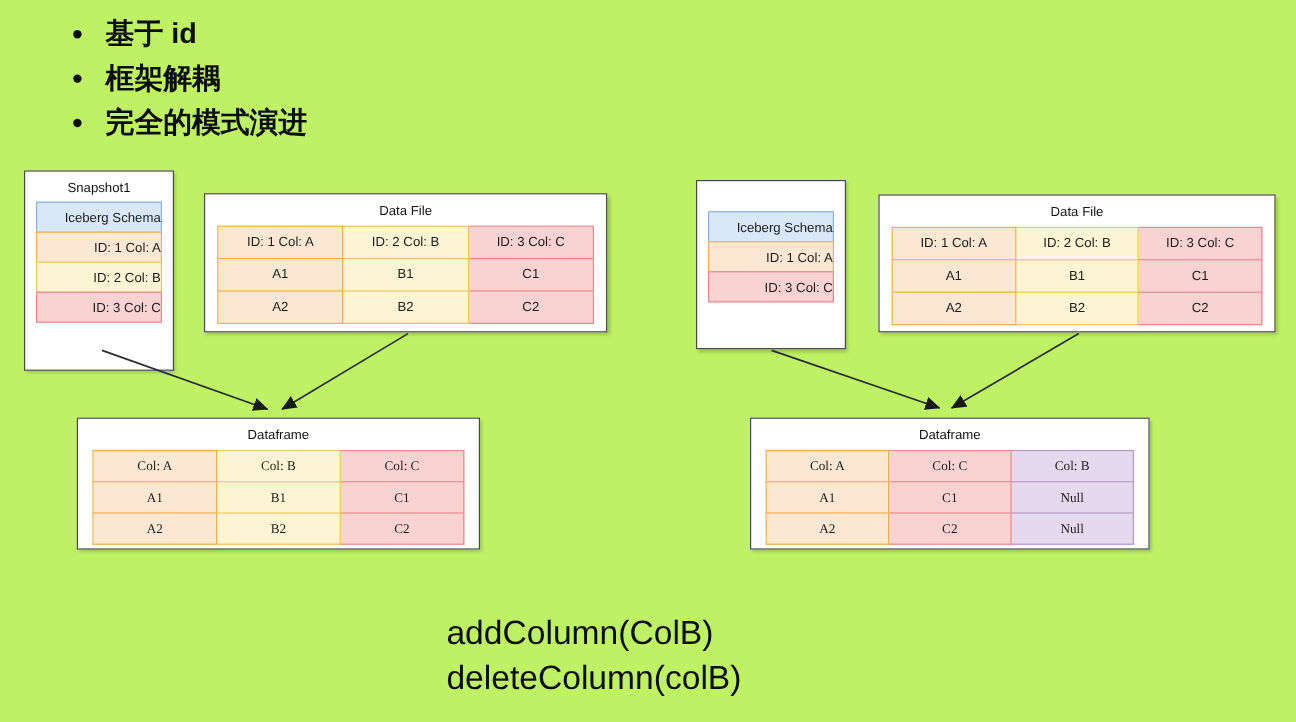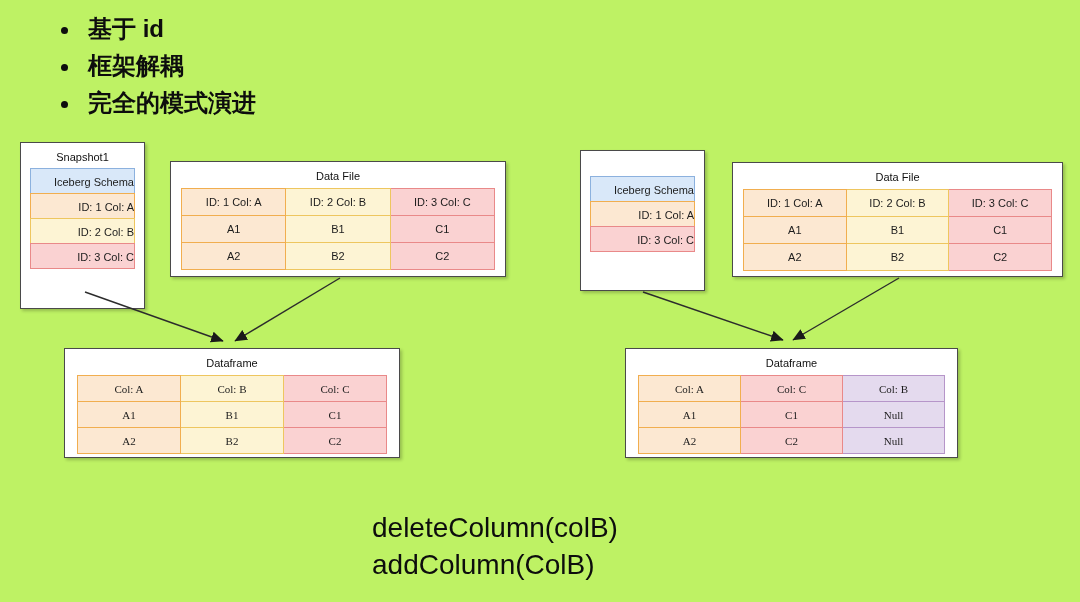--- a/index.html
+++ b/index.html
@@ -177,17 +177,17 @@
         <path d="M0,0 L9,4 L0,8 z" fill="#1a1a1a"></path>
       </marker>
     </defs>
     <line x1="85" y1="292" x2="223" y2="341" stroke="#2c2c2c" stroke-width="1.4" marker-end="url(#ah)"></line>
     <line x1="340" y1="278" x2="235" y2="341" stroke="#2c2c2c" stroke-width="1.4" marker-end="url(#ah)"></line>
     <line x1="643" y1="292" x2="783" y2="340" stroke="#2c2c2c" stroke-width="1.4" marker-end="url(#ah)"></line>
     <line x1="899" y1="278" x2="793" y2="340" stroke="#2c2c2c" stroke-width="1.4" marker-end="url(#ah)"></line>
   </svg>
 
   <div class="caption">
+    <div>addColumn(ColB)</div>
     <div>deleteColumn(colB)</div>
-    <div>addColumn(ColB)</div>
   </div>
 
 </div>
 
 </body></html>

